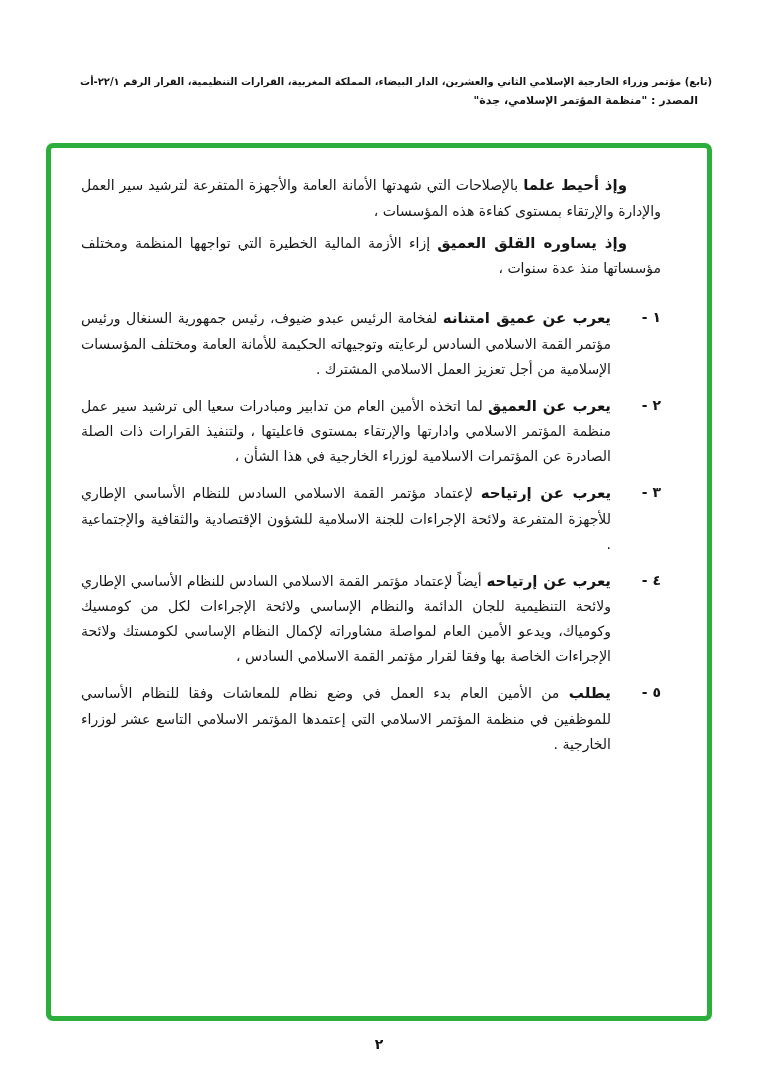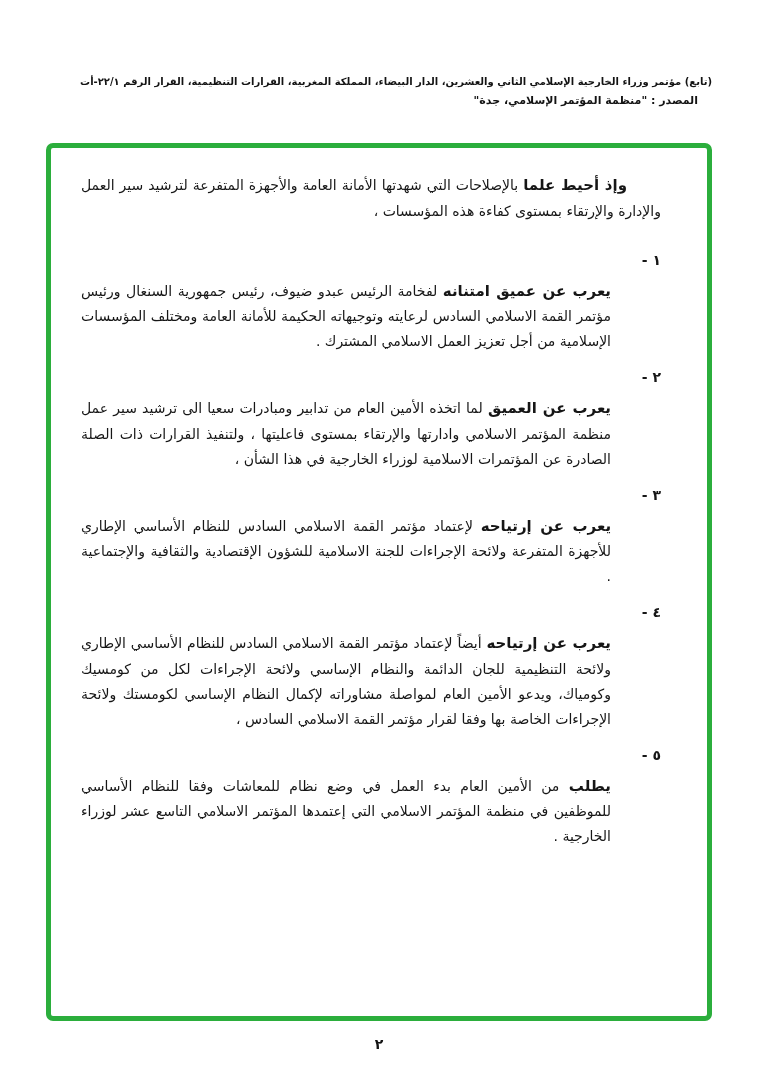--- a/index.html
+++ b/index.html
@@ -83,21 +83,20 @@
     direction: rtl;
   }
   .num {
     flex: 0 0 50px;
     font-weight: 600;
     white-space: nowrap;
   }
   .item-body {
     flex: 1;
     text-align: justify;
-    margin-top: 30px;
   }
 
   
   .page-num {
     position: absolute;
     top: 1036px;
     left: 0;
     right: 0;
     text-align: center;
     font-size: 14px;
@@ -113,20 +112,21 @@
   <header class="doc-header">
     <div class="line1">(تابع) مؤتمر وزراء الخارجية الإسلامي الثاني والعشرين، الدار البيضاء، المملكة المغربية، القرارات التنظيمية، القرار الرقم ٢٢/١-أت</div>
     <div class="line2">المصدر :  "منظمة المؤتمر الإسلامي، جدة"</div>
   </header>
 
   <section class="green-box">
     <div class="body-text">
 
       <p class="para"><span class="lead">وإذ أحيط علما</span><span> بالإصلاحات التي شهدتها الأمانة العامة والأجهزة المتفرعة لترشيد سير العمل والإدارة والإرتقاء بمستوى كفاءة هذه المؤسسات ،</span></p>
 
+      <p class="para"><span class="lead">وإذ يساوره القلق العميق</span><span> إزاء الأزمة المالية الخطيرة التي تواجهها المنظمة ومختلف مؤسساتها منذ عدة سنوات ،</span></p>
 
 
       <ol class="items">
 
         <li class="item">
           <span class="num">١ -</span>
           <span class="item-body"><span class="lead">يعرب عن عميق امتنانه</span><span> لفخامة الرئيس عبدو ضيوف، رئيس جمهورية السنغال ورئيس مؤتمر القمة الاسلامي السادس لرعايته وتوجيهاته الحكيمة للأمانة العامة ومختلف المؤسسات الإسلامية من أجل تعزيز العمل الاسلامي المشترك .</span></span>
         </li>
 
         <li class="item">

